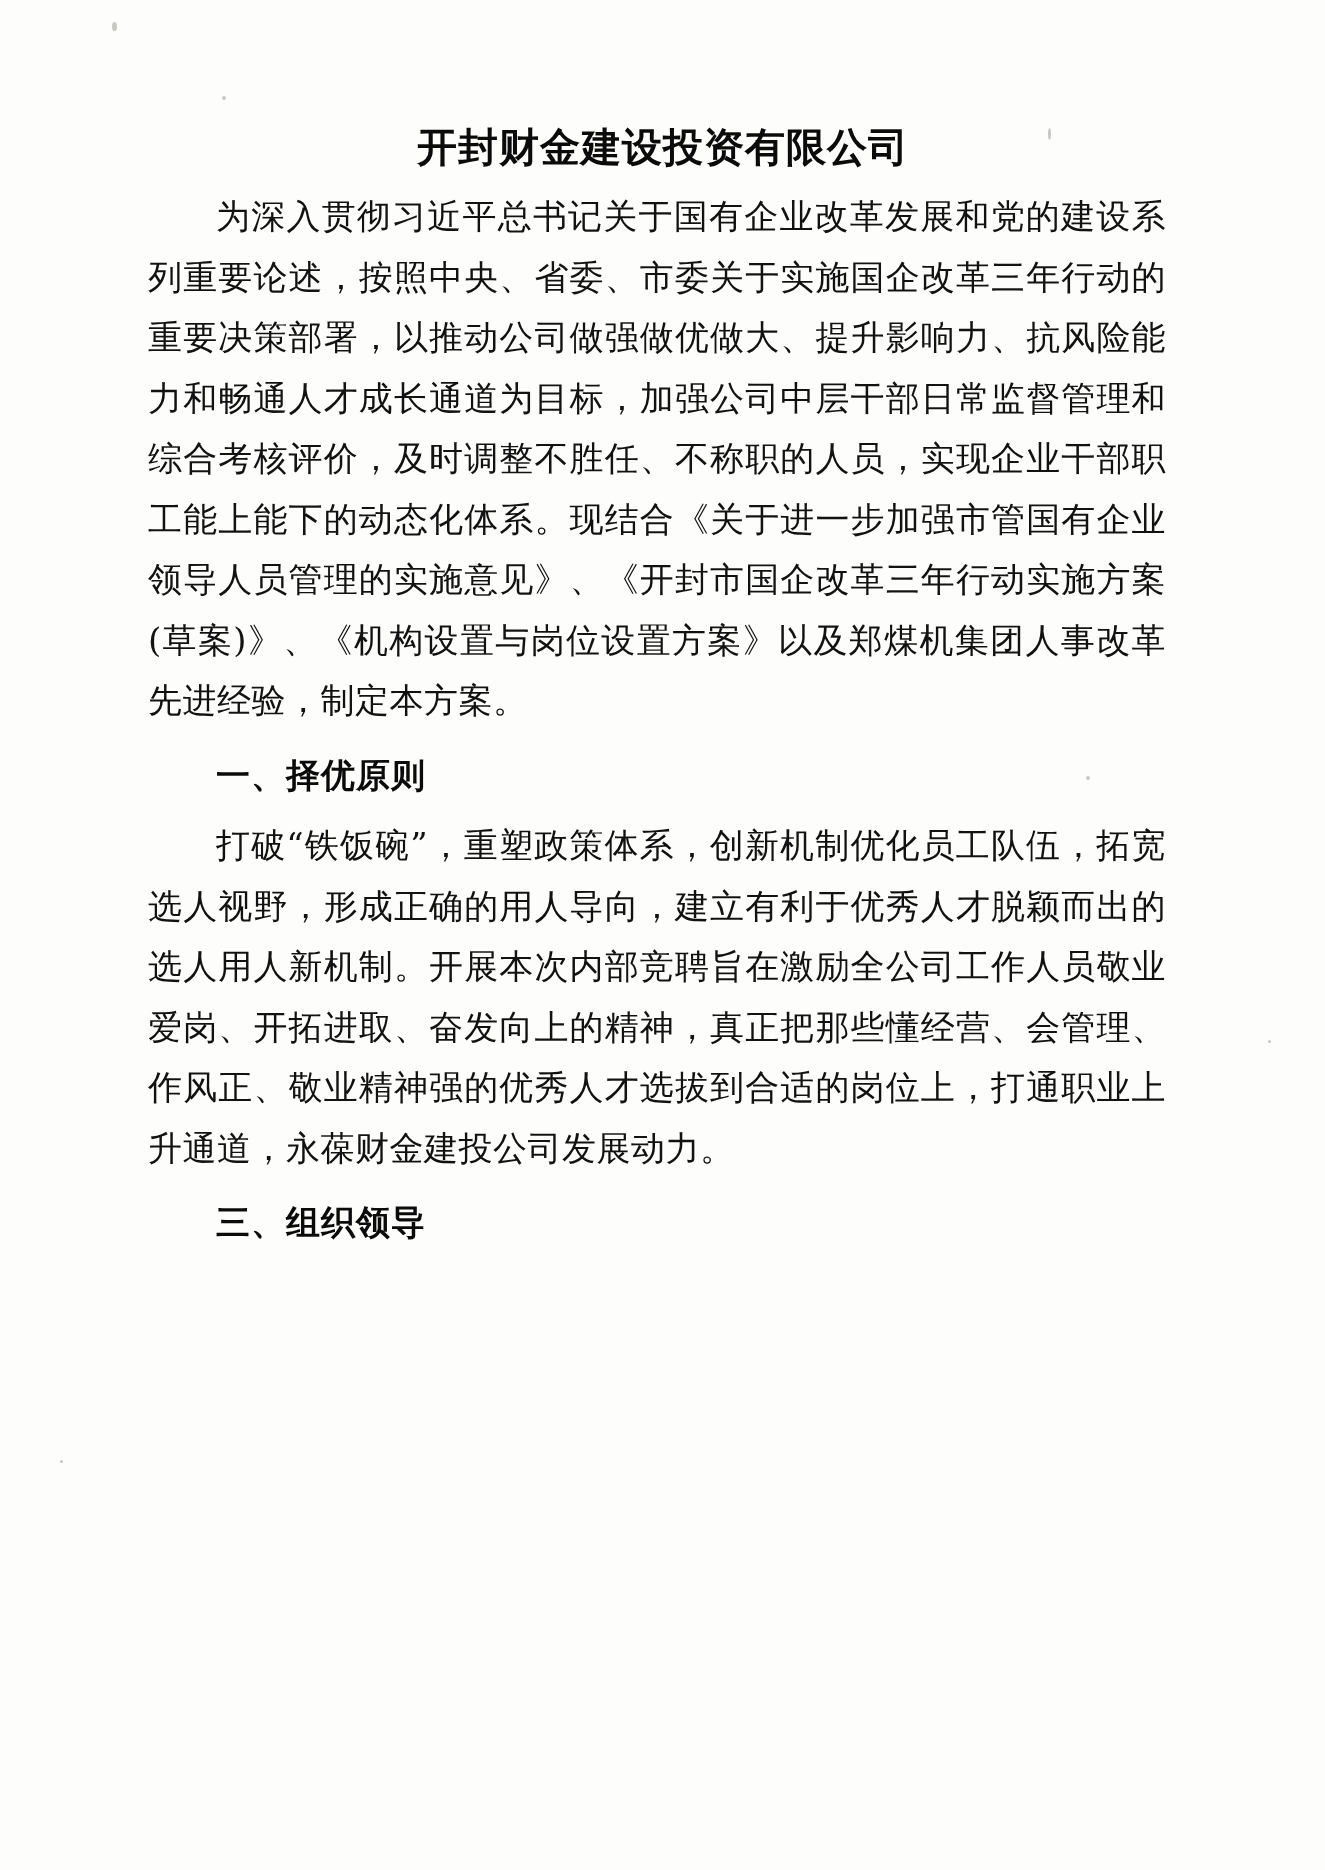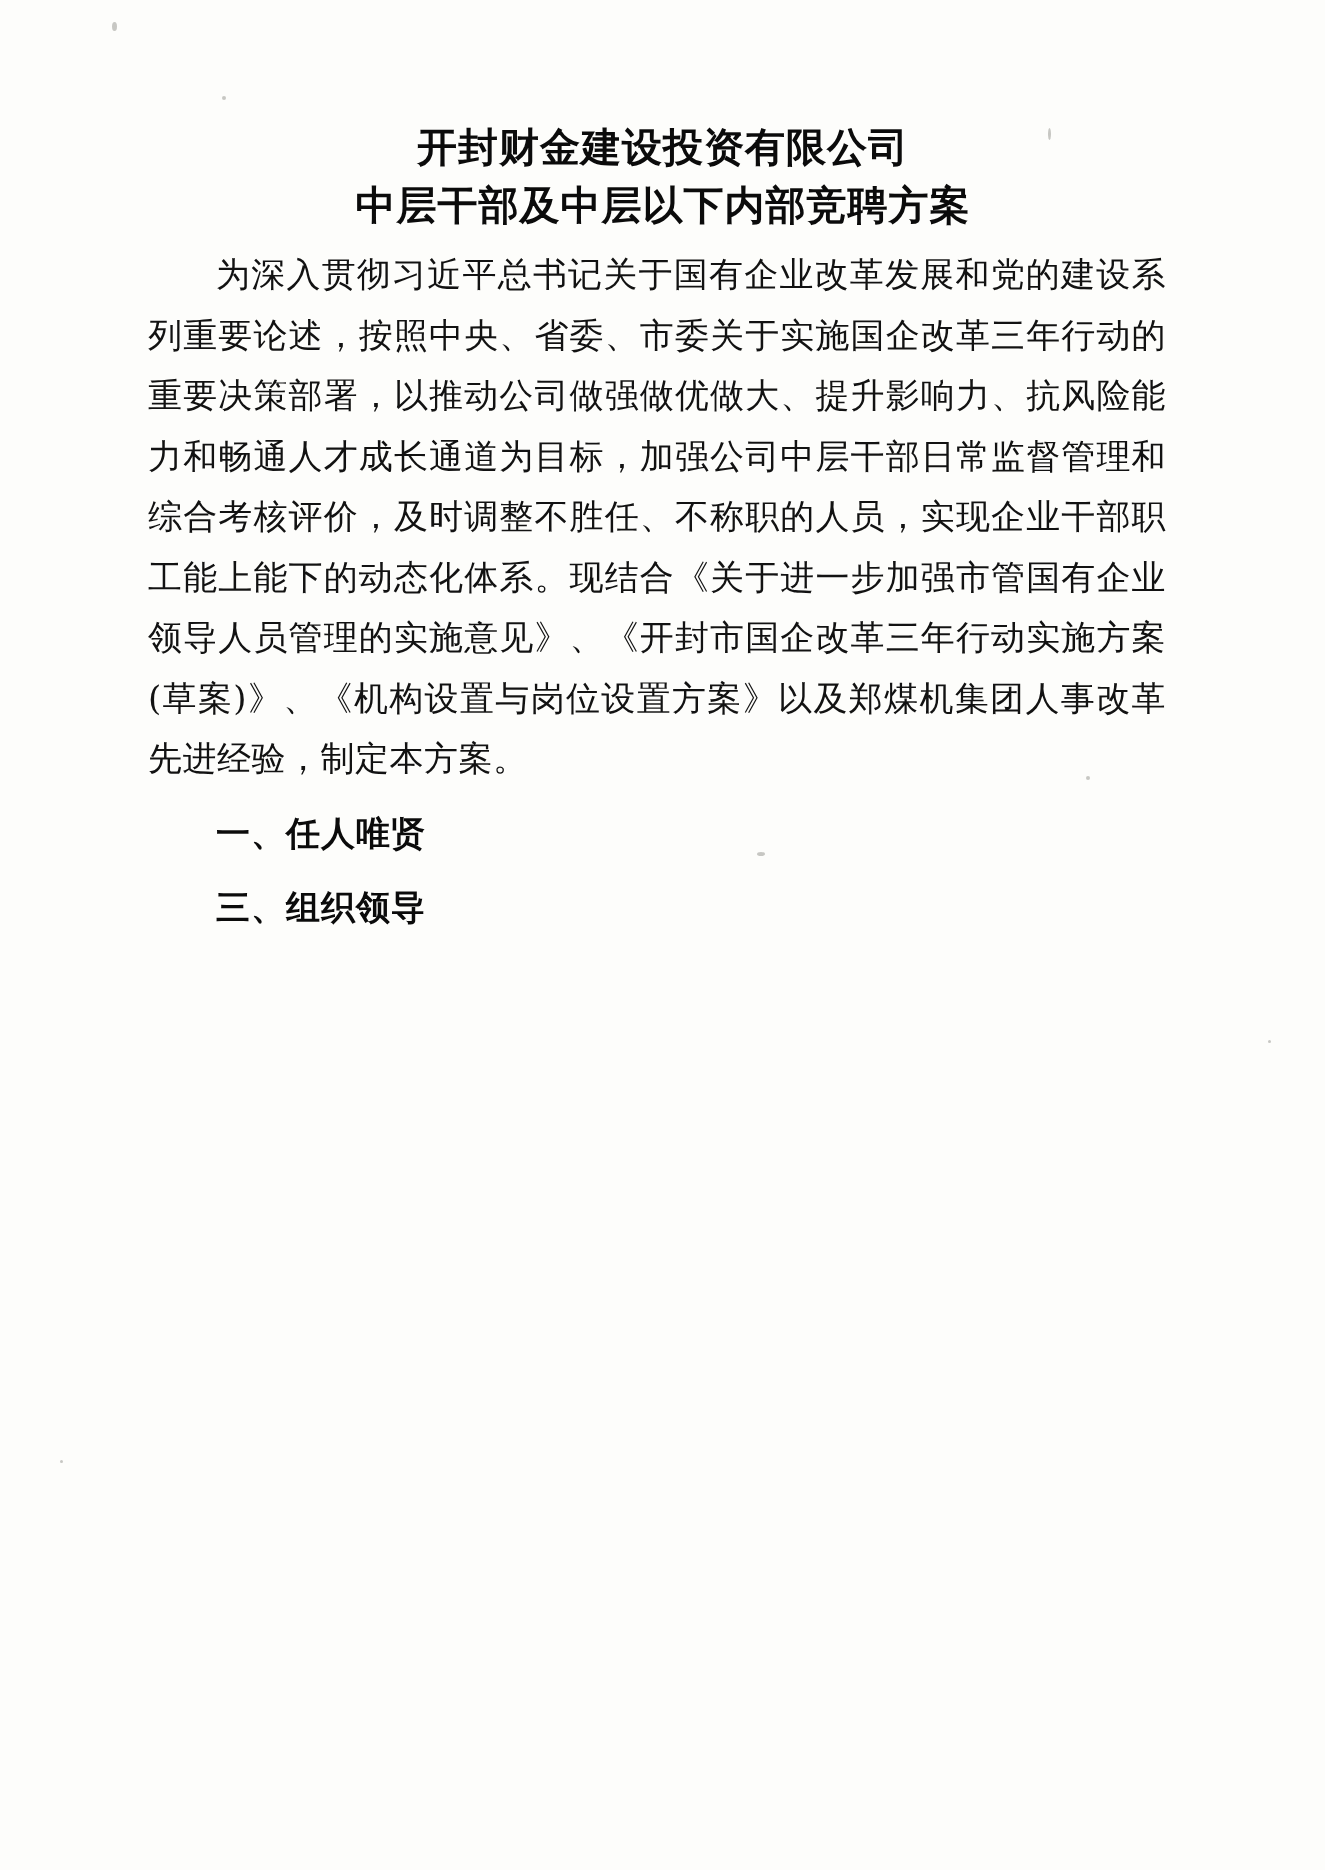--- a/index.html
+++ b/index.html
@@ -83,25 +83,25 @@
   <span class="speck" style="left:1048px;top:128px;width:3px;height:12px;"></span>
   <span class="speck" style="left:1086px;top:776px;width:4px;height:4px;"></span>
   <span class="speck" style="left:757px;top:852px;width:8px;height:4px;"></span>
   <span class="speck" style="left:1268px;top:1040px;width:3px;height:3px;"></span>
   <span class="speck" style="left:60px;top:1460px;width:3px;height:3px;"></span>
 
   <div class="content">
 
     <h1 class="doc-title">
       <span>开封财金建设投资有限公司</span>
-      <span class="line2">中层干部及中层以下内部竞聘方案</span>
     </h1>
 
     <p class="body-para">为深入贯彻习近平总书记关于国有企业改革发展和党的建设系列重要论述，按照中央、省委、市委关于实施国企改革三年行动的重要决策部署，以推动公司做强做优做大、提升影响力、抗风险能力和畅通人才成长通道为目标，加强公司中层干部日常监督管理和综合考核评价，及时调整不胜任、不称职的人员，实现企业干部职工能上能下的动态化体系。现结合《关于进一步加强市管国有企业领导人员管理的实施意见》、《开封市国企改革三年行动实施方案(草案)》、《机构设置与岗位设置方案》以及郑煤机集团人事改革先进经验，制定本方案。</p>
 
-    <h2 class="section-head">一、任人唯贤</h2>
+    <h2 class="section-head">一、择优原则</h2>
+    <p class="body-para">打破“铁饭碗”，重塑政策体系，创新机制优化员工队伍，拓宽选人视野，形成正确的用人导向，建立有利于优秀人才脱颖而出的选人用人新机制。开展本次内部竞聘旨在激励全公司工作人员敬业爱岗、开拓进取、奋发向上的精神，真正把那些懂经营、会管理、作风正、敬业精神强的优秀人才选拔到合适的岗位上，打通职业上升通道，永葆财金建投公司发展动力。</p>
 
 
     <h2 class="section-head">三、组织领导</h2>
 
     <div class="tail-space"></div>
   </div>
 </div>
 
 </body></html>

